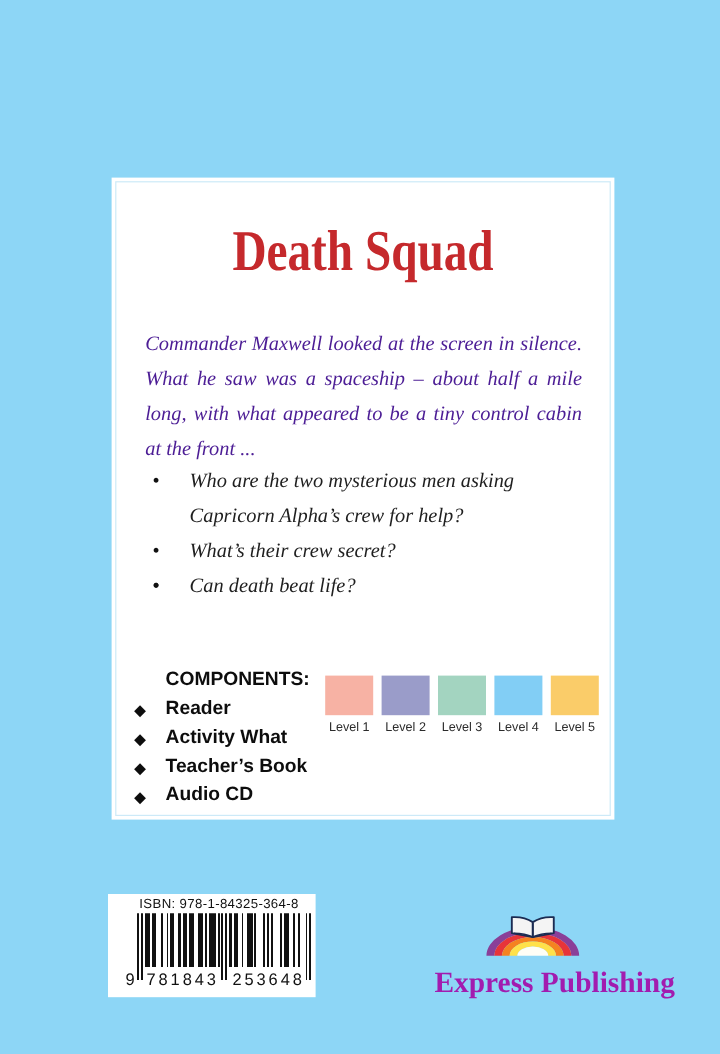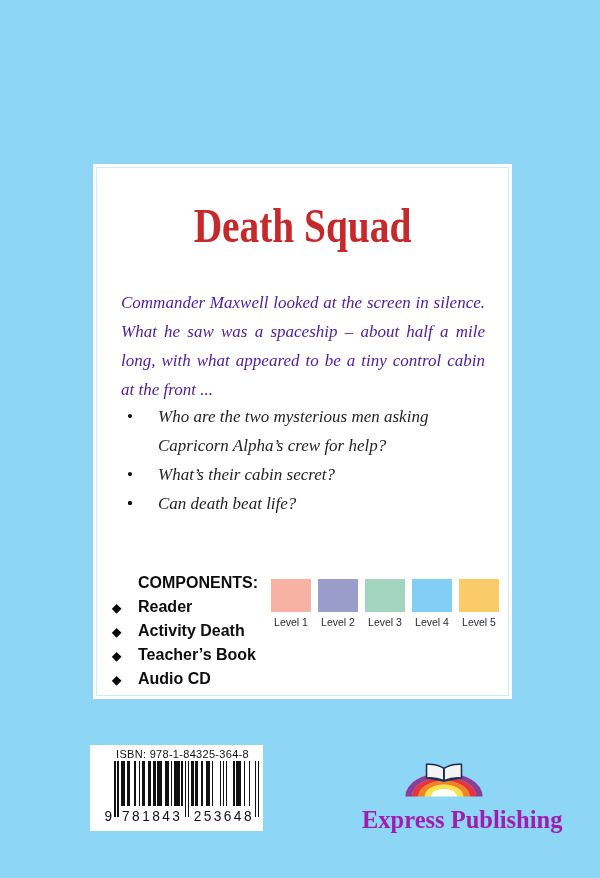--- a/index.html
+++ b/index.html
@@ -2,21 +2,21 @@
 <html><head>
 <meta charset="utf-8">
 <style>
   * { margin: 0; padding: 0; box-sizing: border-box; }
   html, body { width: 600px; height: 878px; overflow: hidden; }
   body { font-family: "Liberation Sans", sans-serif; position: relative;
          background: #8DD6F6; }
 
   
   .card {
-    position: absolute; left: 93px; top: 164px; width: 419px; height: 535px;
+    position: absolute; left: 93px; top: 148px; width: 419px; height: 535px;
     background: #ffffff;
   }
   .card::after {
     content: ""; position: absolute; inset: 3px;
     border: 1px solid #CDEAF8; pointer-events: none;
   }
 
   .title {
     position: absolute; top: 38px; left: 0; width: 100%;
     text-align: center;
@@ -102,41 +102,41 @@
 
     <p class="blurb">Commander Maxwell looked at the screen in silence. What he saw was a spaceship – about half a mile long, with what appeared to be a tiny control cabin at the front ...</p>
 
     <ul class="questions">
       <li>
         <span class="q-bullet">•</span>
         <span>Who are the two mysterious men asking Capricorn Alpha’s crew for help?</span>
       </li>
       <li>
         <span class="q-bullet">•</span>
-        <span>What’s their cabin secret?</span>
+        <span>What’s their crew secret?</span>
       </li>
       <li>
         <span class="q-bullet">•</span>
       </li>
       <li>
         <span class="q-bullet">•</span>
         <span>Can death beat life?</span>
       </li>
     </ul>
 
     <div class="components">
       <div class="components-heading">COMPONENTS:</div>
       <ul>
         <li>
           <span class="diamond-bullet">◆</span>
           <span>Reader</span>
         </li>
         <li>
           <span class="diamond-bullet">◆</span>
-          <span>Activity Death</span>
+          <span>Activity What</span>
         </li>
         <li>
           <span class="diamond-bullet">◆</span>
           <span>Teacher’s Book</span>
         </li>
         <li>
           <span class="diamond-bullet">◆</span>
           <span>Audio CD</span>
         </li>
       </ul>

